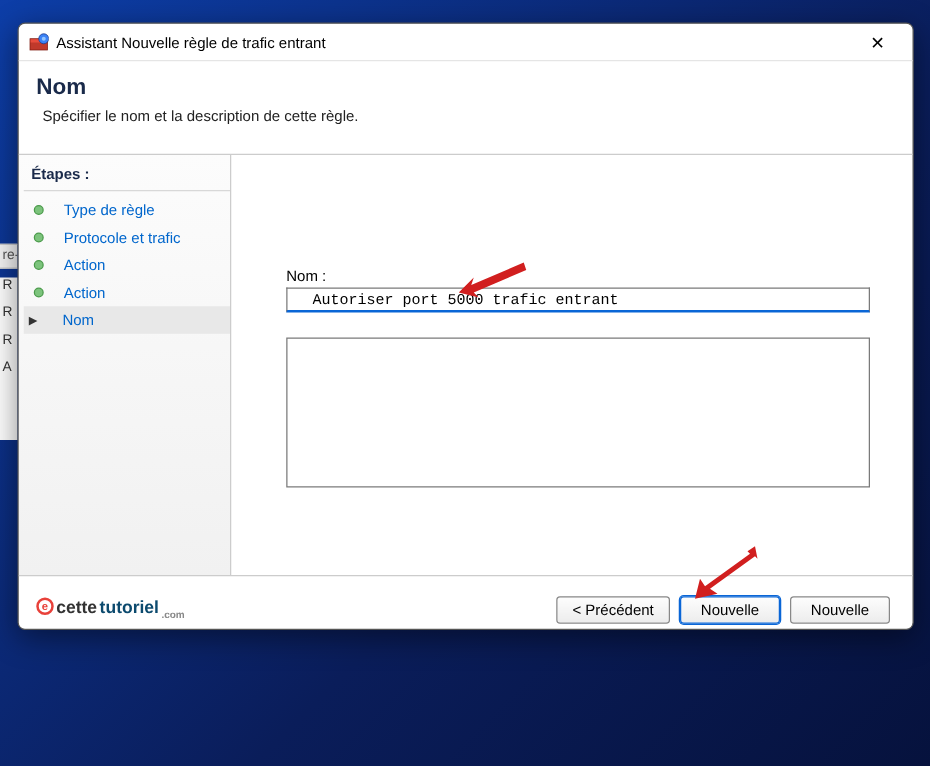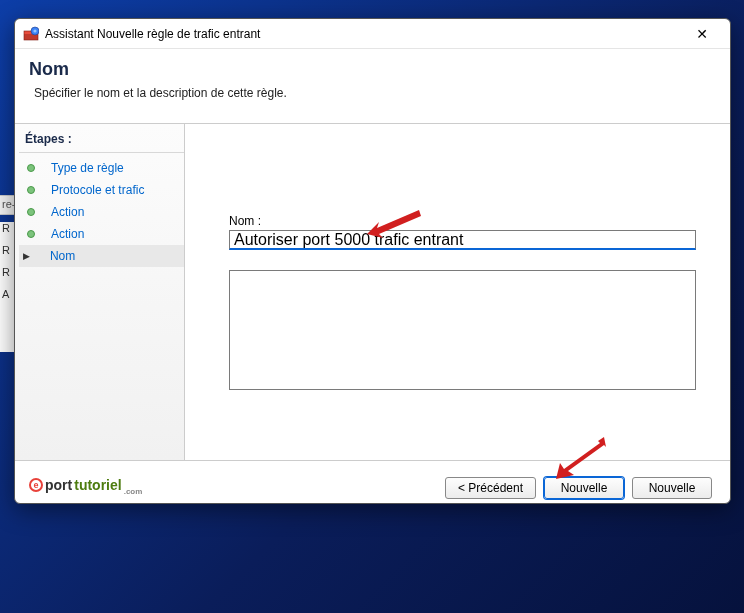--- a/index.html
+++ b/index.html
@@ -46,21 +46,21 @@
   .step-item .bullet { width:8px; height:8px; border-radius:50%; background:#7cc37c; border:1px solid #4a9a4a; flex:0 0 auto; }
   .step-item.current { background:#e8e8e8; color:#0066cc; }
   .step-item.current { padding-left:4px; }
   .step-item.current .arrowmark2 { display:inline-block; }
   .arrowmark2 { display:none; margin-right:4px; font-size:9px; color:#333; }
 
   .form-pane { flex:1; padding:90px 34px 0 44px; position:relative; }
   .field-label { margin-bottom:2px; }
   .text-input {
     width:100%; height:20px; border:1px solid #7a7a7a; outline:none;
-    padding:1px 4px; font-family:Liberation Sans, sans-serif; font-size:16px;
+    padding:1px 20px; font-family:Liberation Mono, monospace; font-size:12px;
   }
   .text-input.highlight { border-bottom:2px solid #0a66d6; }
   .field-gap { height:20px; }
   .textarea {
     width:100%; height:120px; border:1px solid #7a7a7a; resize:none;
     padding:2px 4px; font-family:inherit; font-size:12px;
   }
 
   .footer {
     height:42px; display:flex; align-items:center; justify-content:flex-end;
@@ -155,22 +155,22 @@
           <polygon points="2,32 14,20 12,26 54,8 56,14 14,32 18,36" fill="#d11f1f"></polygon>
         </svg>
       </div>
     </div>
 
   </div>
 
   <div class="footer">
     <div class="logo">
       <span class="dot">e</span>
-      <span>port</span>
-        <span style="color:#4d7c0f">tutoriel</span>
+      <span>cette</span>
+        <span style="color:#0c4a6e">tutoriel</span>
       <span class="com">.com</span>
     </div>
     <button class="btn">&lt; Précédent</button>
     <button class="btn primary">Nouvelle</button>
     <button class="btn">Nouvelle</button>
 
     <div class="arrow" style="right:120px; bottom:22px;">
       <svg width="56" height="46" viewBox="0 0 56 46">
         <polygon points="50,2 44,6 46,8 10,34 6,28 2,44 20,40 14,36 50,10 52,12" fill="#d11f1f"></polygon>
       </svg>

